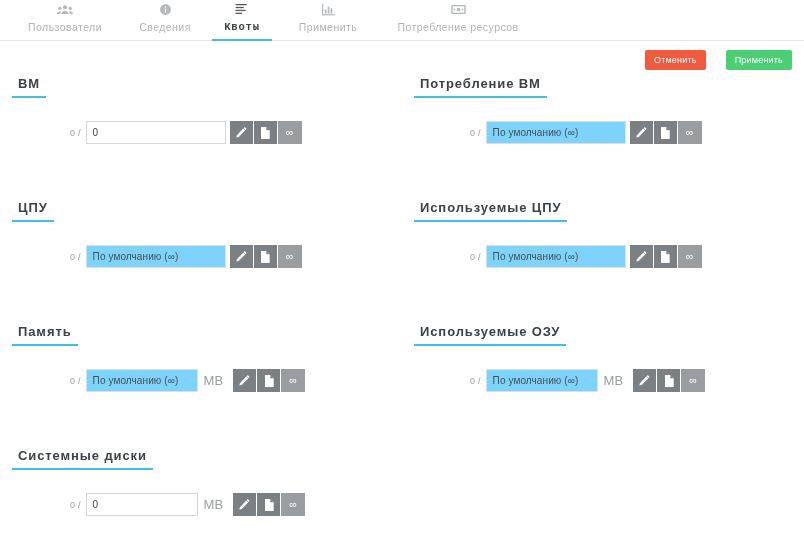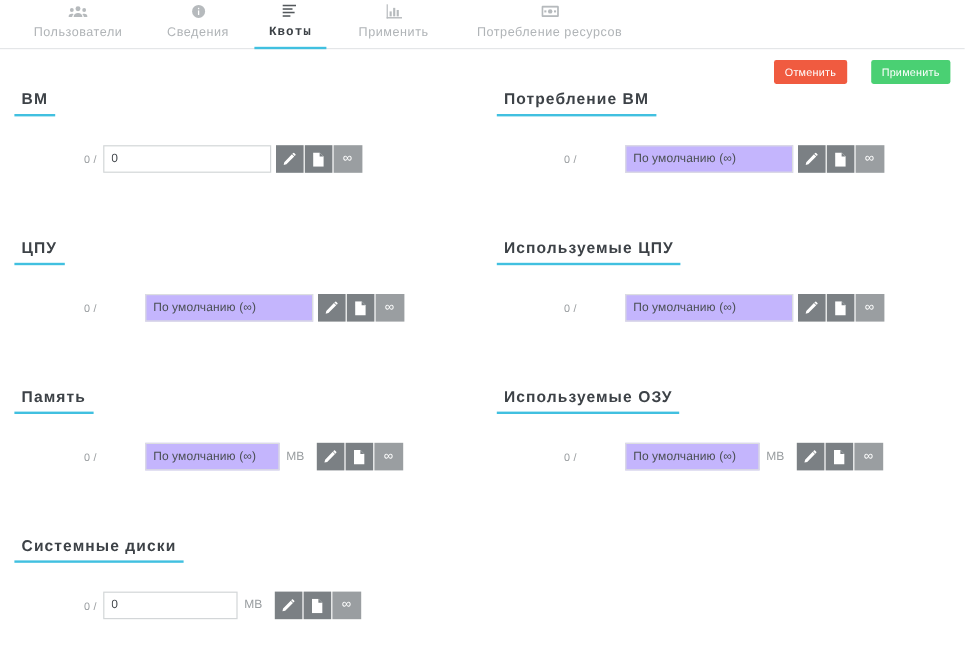--- a/index.html
+++ b/index.html
@@ -136,28 +136,27 @@
     font-size: 10px;
     font-family: "Liberation Sans", sans-serif;
     color: #3d4247;
     padding: 0 6px;
     outline: none;
     letter-spacing: .1px;
   }
   .qinput.wide   { width: 140px; }
   .qinput.narrow { width: 112px; }
   .qinput.disabled {
-    background: #c4b5fd;
+    background: #7dd3fc;
     border-color: #dcdee0;
     color: #4a4f53;
-    margin-left: 35px;
   }
 
   .unit {
-    font-size: 10px;
+    font-size: 13px;
     color: #9a9ea1;
     margin-left: 6px;
     margin-right: 6px;
     white-space: nowrap;
   }
 
   .btngroup { display: flex; align-items: center; margin-left: 4px; }
   .igbtn {
     width: 23px;
     height: 23px;

